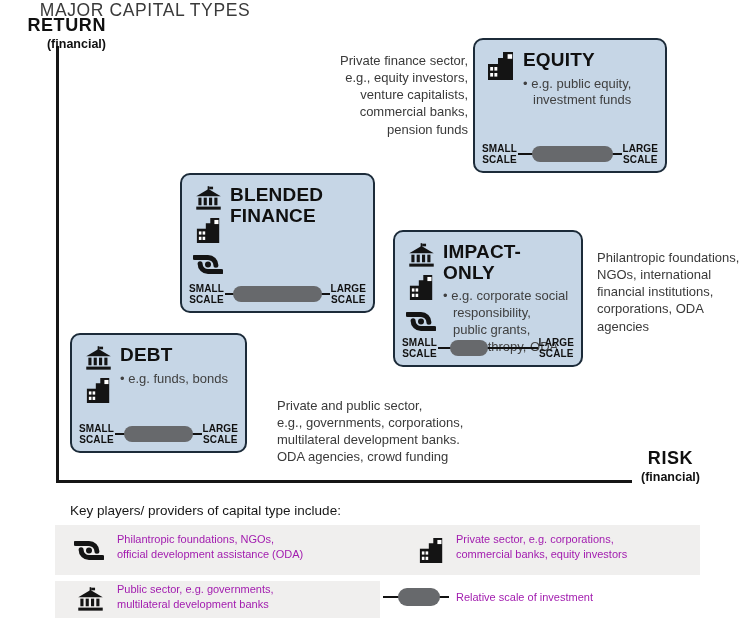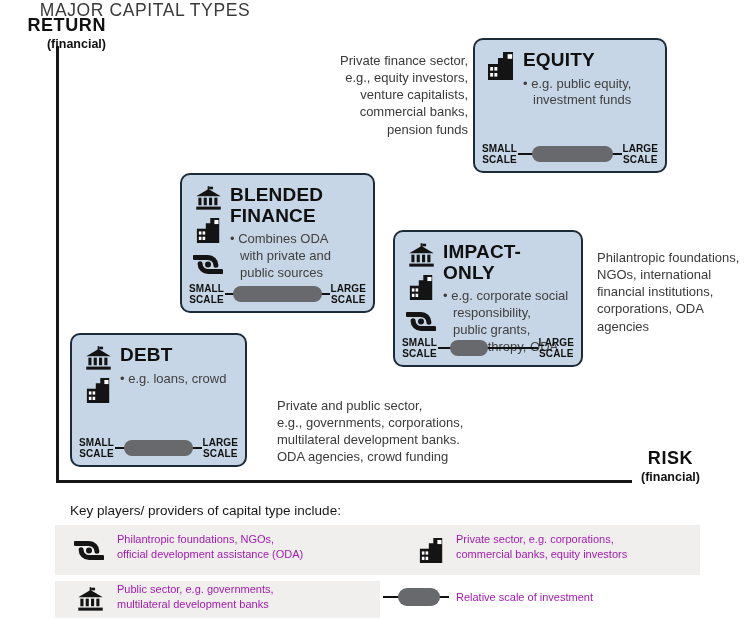--- a/index.html
+++ b/index.html
@@ -21,21 +21,21 @@
   #risk-label{left:598px;top:449px;width:145px;}
   #major-title{left:458px;top:8px;width:290px;text-align:center;font-size:17.5px;
     letter-spacing:.6px;color:#3a3a3a;font-weight:400;}
 
   
   .cap-box{position:absolute;box-sizing:border-box;background:var(--box-fill);
     border:2px solid var(--box-border);border-radius:10px;padding:10px 9px 0 11px;}
   #box-equity{left:473px;top:38px;width:194px;height:135px;}
   #box-blended{left:180px;top:173px;width:195px;height:140px;}
   #box-impact{left:393px;top:230px;width:190px;height:137px;}
-  #box-debt{left:70px;top:333px;width:177px;height:134px;}
+  #box-debt{left:70px;top:333px;width:177px;height:120px;}
   .box-body{display:flex;gap:7px;}
   .icon-col{display:flex;flex-direction:column;gap:7px;width:30px;flex:0 0 30px;
     align-items:center;padding-top:1px;}
   .box-main{flex:1;min-width:0;}
   .box-title{font-size:19px;font-weight:700;line-height:1.08;color:var(--ink);
     letter-spacing:.2px;white-space:pre-line;}
   .box-bullet{font-size:13px;line-height:1.3;color:#404040;margin-top:5px;
     padding-left:10px;text-indent:-10px;white-space:pre-line;}
   .box-bullet::before{content:"• ";}
   .ic{color:#141414;display:block;}
@@ -152,23 +152,20 @@
         <svg class="ic" width="25" height="27">
             <use href="#sym-building"></use>
           </svg>
         <svg class="ic" width="30" height="27">
             <use href="#sym-hands"></use>
           </svg>
       </div>
       <div class="box-main">
         <div class="box-title">BLENDED
 FINANCE</div>
-        <div class="box-bullet">Combines ODA
-with private and
-public sources</div>
       </div>
     </div>
     <div class="scale-row">
       <div class="scale-label">SMALL
 SCALE</div>
       <div class="scale-track">
         <div class="capsule" style="left: 6%; width: 89%;"></div>
       </div>
       <div class="scale-label">LARGE
 SCALE</div>
@@ -212,21 +209,21 @@
       <div class="icon-col">
         <svg class="ic" width="27" height="24">
             <use href="#sym-bank"></use>
           </svg>
         <svg class="ic" width="25" height="27">
             <use href="#sym-building"></use>
           </svg>
       </div>
       <div class="box-main">
         <div class="box-title">DEBT</div>
-        <div class="box-bullet">e.g. loans, crowd</div>
+        <div class="box-bullet">e.g. funds, bonds</div>
       </div>
     </div>
     <div class="scale-row">
       <div class="scale-label">SMALL
 SCALE</div>
       <div class="scale-track">
         <div class="capsule" style="left: 8%; width: 84%;"></div>
       </div>
       <div class="scale-label">LARGE
 SCALE</div>

